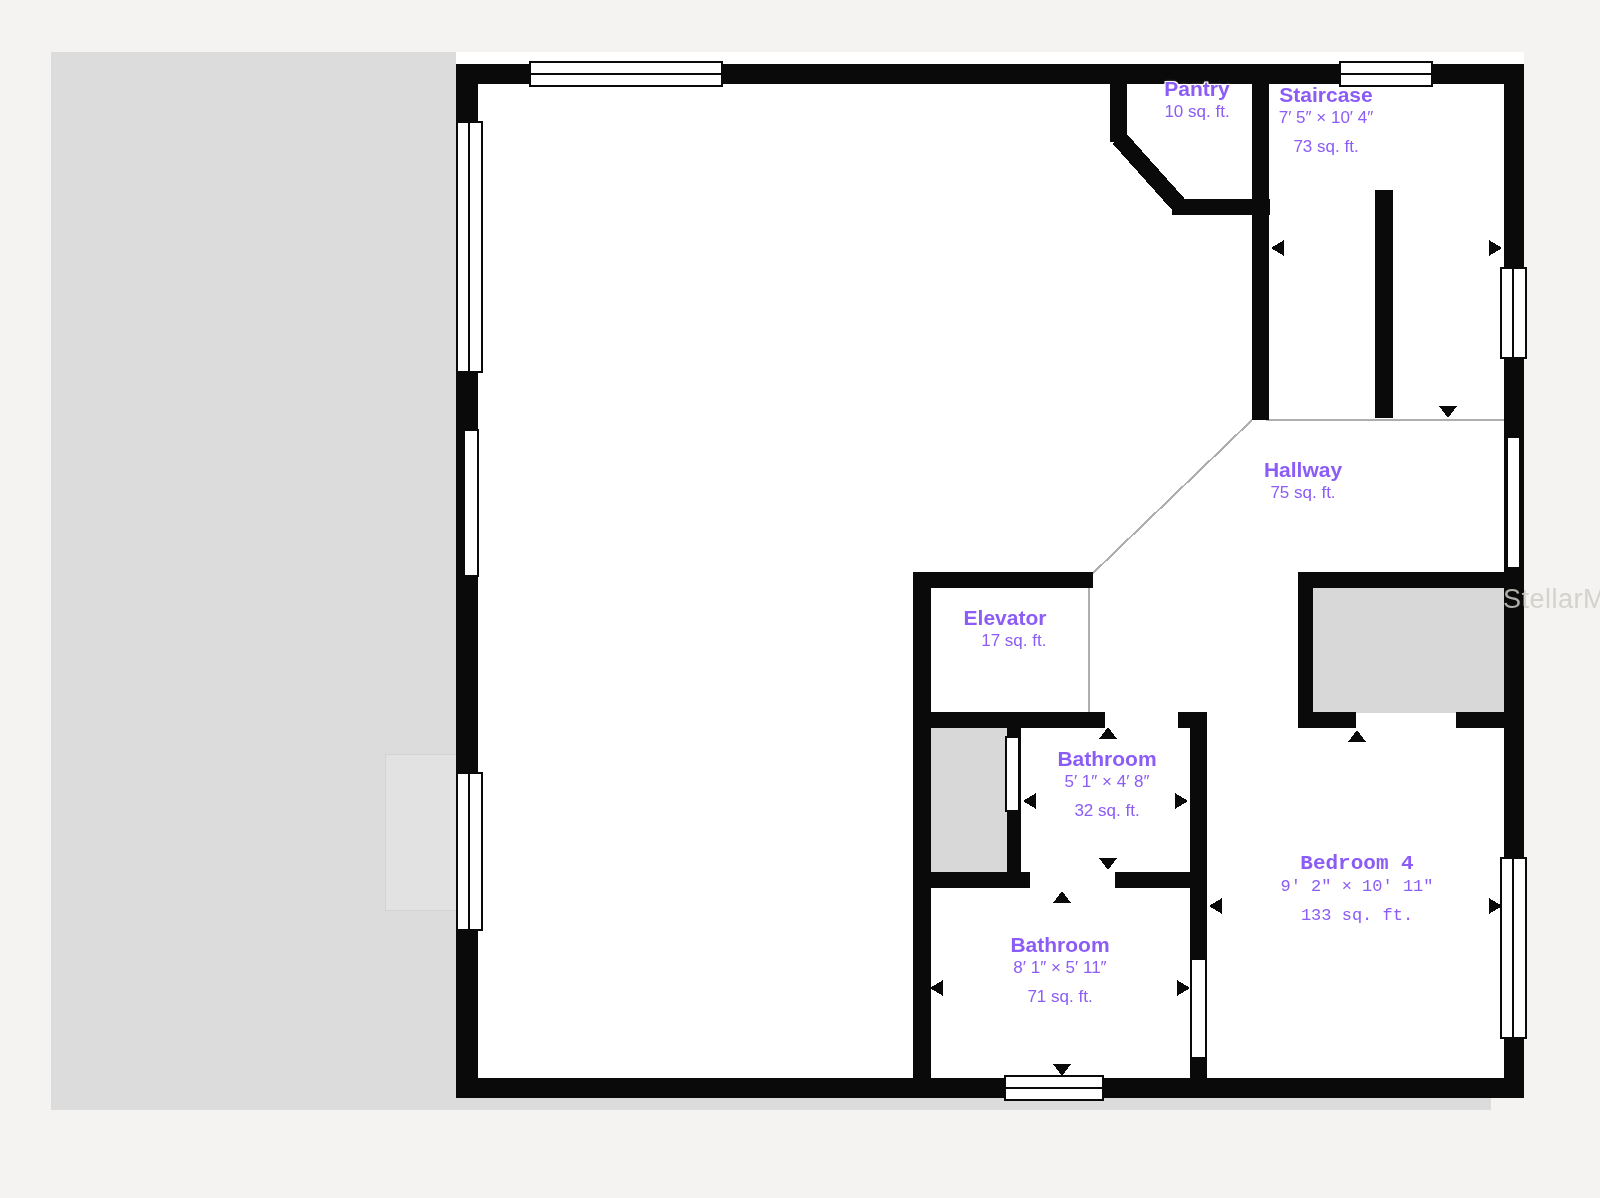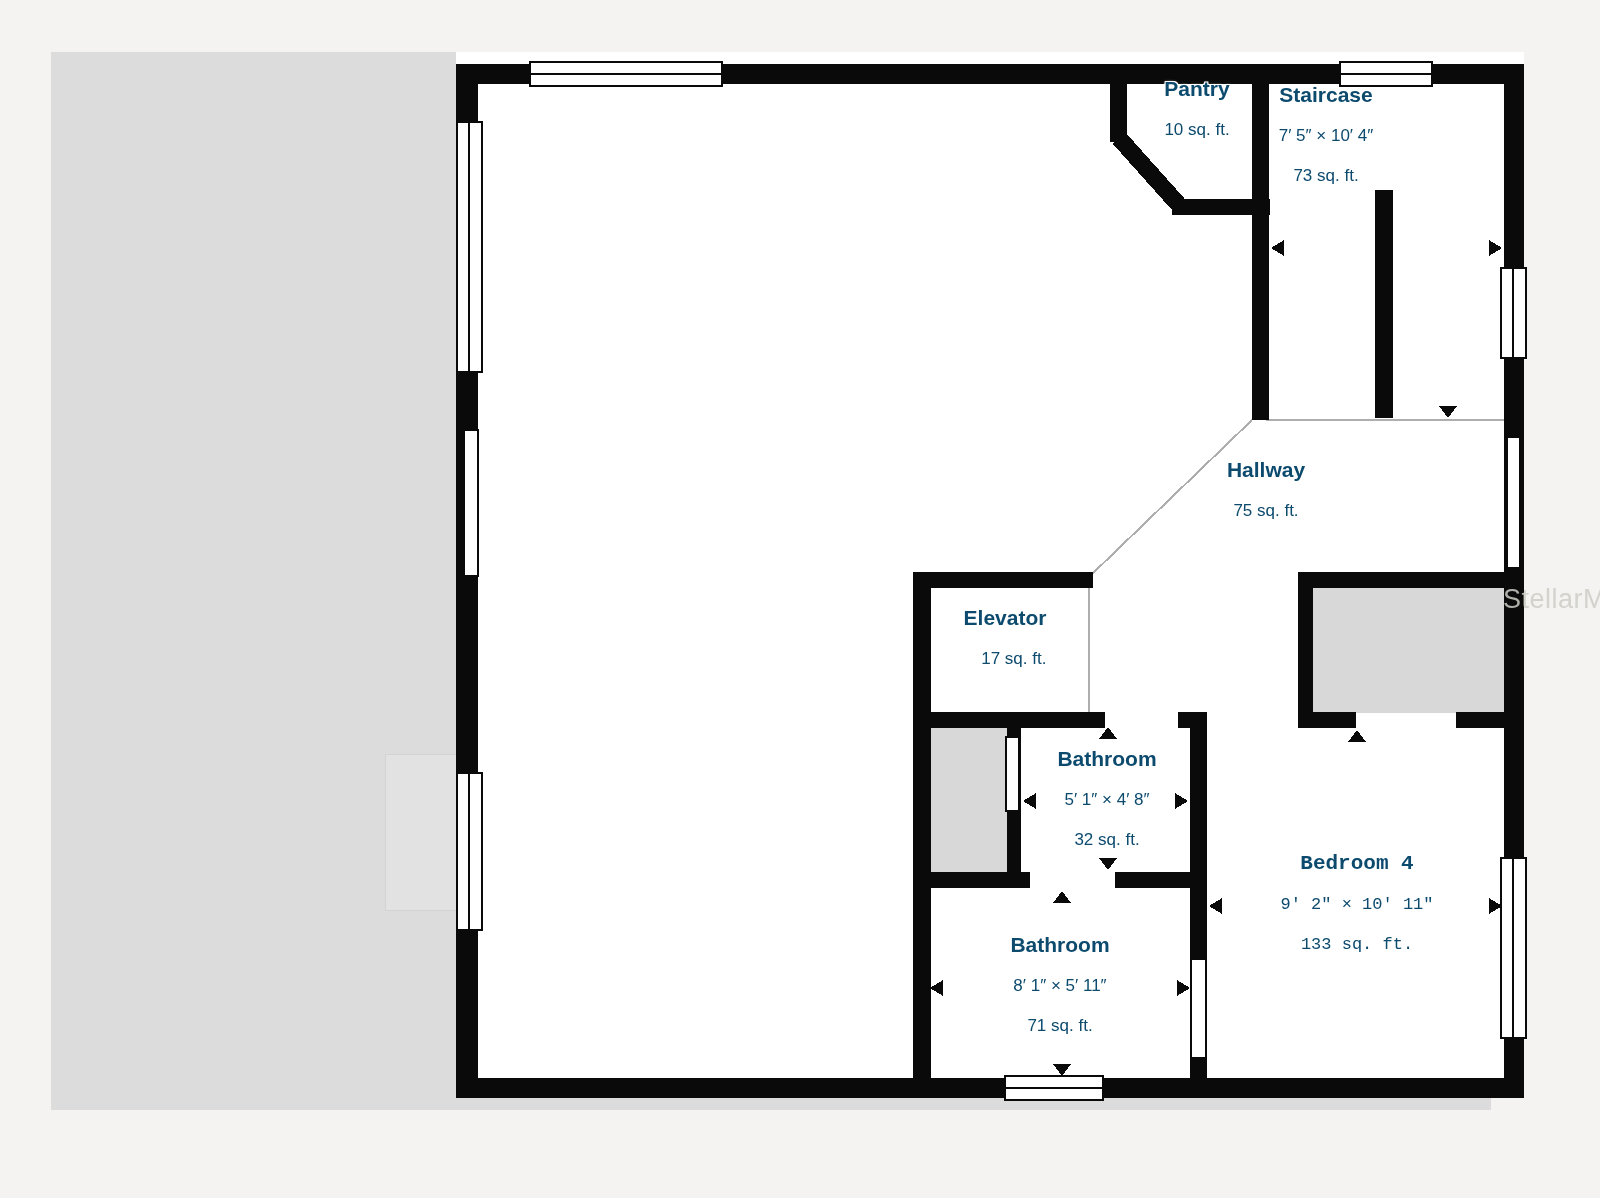--- a/index.html
+++ b/index.html
@@ -8,38 +8,38 @@
     width:1600px;height:1198px;
     background:#f4f3f1;
     overflow:hidden;
     font-family:"Liberation Sans","DejaVu Sans",sans-serif;
   }
   #plan-svg{position:absolute;left:0;top:0;}
   .room-label{
     position:absolute;
     transform:translateX(-50%);
     text-align:center;
-    color:#0c4a6e;
+    color:#8b5cf6;
     white-space:nowrap;
     z-index:5;
   }
   .room-title{
     font-size:21px;
     font-weight:700;
     line-height:22px;
     text-shadow:-1px -1px 0 #fff,1px -1px 0 #fff,-1px 1px 0 #fff,1px 1px 0 #fff,0 0 3px #fff;
   }
   .room-sub{
     font-size:17px;
     font-weight:400;
     line-height:23px;
-    margin-top:18px;
+    margin-top:0;
     text-shadow:0 0 3px #fff;
   }
-  .room-sub + .room-sub{margin-top:17px;}
+  .room-sub + .room-sub{margin-top:6px;}
   #watermark{
     position:absolute;
     left:1503px;top:584px;
     font-size:27px;
     font-weight:400;
     color:rgba(205,204,199,0.85);
     letter-spacing:0.5px;
     z-index:6;
     white-space:nowrap;
   }
@@ -147,21 +147,21 @@
     <div class="room-title">Pantry</div>
     <div class="room-sub">10 sq. ft.</div>
   </div>
 
   <div class="room-label" style="left:1326px;top:84px;">
     <div class="room-title">Staircase</div>
     <div class="room-sub">7′ 5″ × 10′ 4″</div>
     <div class="room-sub">73 sq. ft.</div>
   </div>
 
-  <div class="room-label" style="left:1266px;top:459px;">
+  <div class="room-label" style="left:1303px;top:459px;">
     <div class="room-title">Hallway</div>
     <div class="room-sub">75 sq. ft.</div>
   </div>
 
   <div class="room-label" style="left:1005px;top:607px;text-align:right;">
     <div class="room-title">Elevator</div>
     <div class="room-sub">17 sq. ft.</div>
   </div>
 
   <div class="room-label" style="left:1107px;top:748px;">

